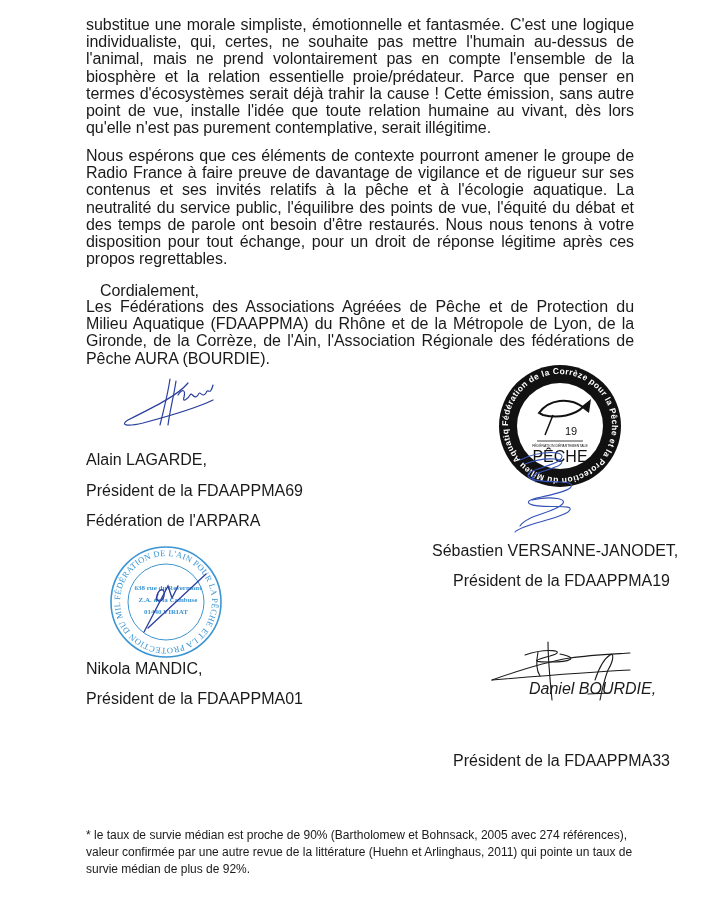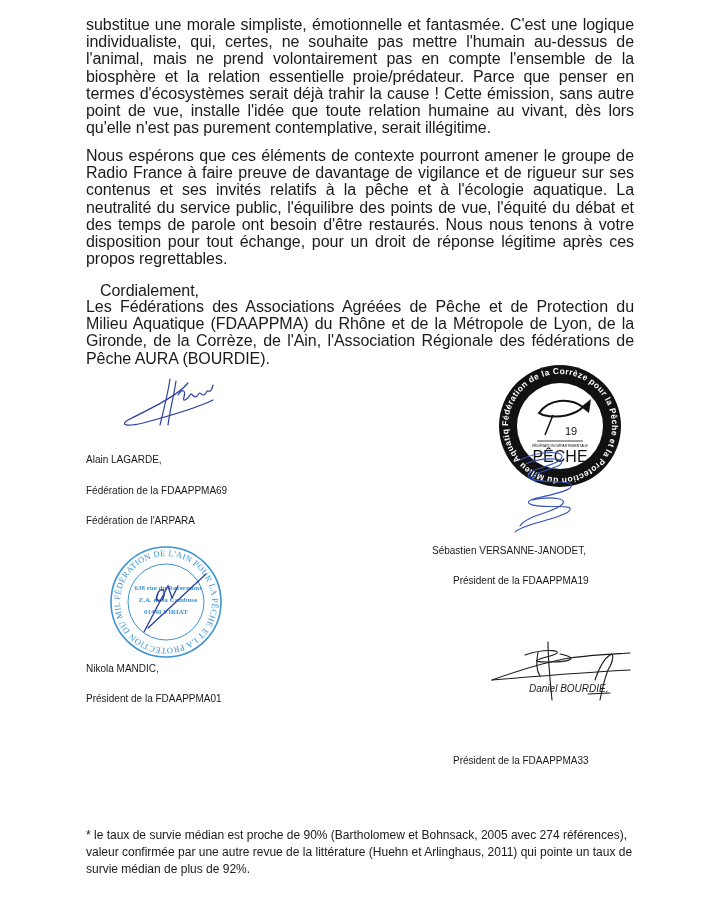--- a/index.html
+++ b/index.html
@@ -1,20 +1,20 @@
 <!DOCTYPE html>
 <html><head>
 <meta charset="utf-8">
 <style>
   html, body { margin: 0; padding: 0; background: #ffffff; }
   body { width: 720px; height: 900px; position: relative; overflow: hidden;
          font-family: "Liberation Sans", "DejaVu Sans", sans-serif; color: #1a1a1a; }
   .para { position: absolute; left: 86px; width: 548px; font-size: 16px; line-height: 17.2px;
           text-align: justify; letter-spacing: -0.05px; }
-  .sigtext { position: absolute; font-size: 10px; line-height: 15px; white-space: nowrap; }
+  .sigtext { position: absolute; font-size: 16px; line-height: 15px; white-space: nowrap; }
   .foot { position: absolute; left: 86px; width: 560px; font-size: 12px; line-height: 17px; }
   svg { position: absolute; overflow: visible; }
 </style>
 </head>
 <body>
 
 <p class="para" style="top:16px;margin:0;">substitue une morale simpliste, émotionnelle et fantasmée. C'est une logique individualiste, qui, certes, ne souhaite pas mettre l'humain au-dessus de l'animal, mais ne prend volontairement pas en compte l'ensemble de la biosphère et la relation essentielle proie/prédateur. Parce que penser en termes d'écosystèmes serait déjà trahir la cause ! Cette émission, sans autre point de vue, installe l'idée que toute relation humaine au vivant, dès lors qu'elle n'est pas purement contemplative, serait illégitime.</p>
 
 <p class="para" style="top:147px;margin:0;">Nous espérons que ces éléments de contexte pourront amener le groupe de Radio France à faire preuve de davantage de vigilance et de rigueur sur ses contenus et ses invités relatifs à la pêche et à l'écologie aquatique. La neutralité du service public, l'équilibre des points de vue, l'équité du débat et des temps de parole ont besoin d'être restaurés. Nous nous tenons à votre disposition pour tout échange, pour un droit de réponse légitime après ces propos regrettables.</p>
 
@@ -25,21 +25,21 @@
 <svg style="left:118px;top:375px;" width="120" height="60" viewBox="0 0 120 60">
   <g fill="none" stroke="#2b3f9e" stroke-width="1.2" stroke-linecap="round">
     <path d="M70 8 C60 20 40 30 10 45 C2 50 8 52 25 48 C55 40 85 30 95 25"></path>
     <path d="M52 4 C50 18 46 34 42 50"></path>
     <path d="M58 6 C56 20 52 35 50 50"></path>
     <path d="M60 20 C64 14 68 14 66 22 C64 28 70 24 72 20 C74 16 76 26 80 20 C82 14 84 24 88 18 C90 12 92 22 95 10"></path>
   </g>
 </svg>
 
 <div class="sigtext" style="left:86px;top:452px;">Alain LAGARDE,</div>
-<div class="sigtext" style="left:86px;top:483px;">Fédération de la FDAAPPMA69</div>
+<div class="sigtext" style="left:86px;top:483px;">Président de la FDAAPPMA69</div>
 <div class="sigtext" style="left:86px;top:513px;">Fédération de l'ARPARA</div>
 
 <svg style="left:497px;top:363px;" width="126" height="126" viewBox="0 0 126 126">
   <defs>
     <path id="ringPath" d="M63 63 m-52 0 a52 52 0 1 1 104 0 a52 52 0 1 1 -104 0"></path>
   </defs>
   <circle cx="63" cy="63" r="61" fill="#111"></circle>
   <circle cx="63" cy="63" r="43" fill="#fff"></circle>
   <text font-family="Liberation Sans, sans-serif" font-size="8.5" font-weight="bold" fill="#fff" letter-spacing="0.4">
     <textPath href="#ringPath" startOffset="0">Fédération de la Corrèze pour la Pêche et la Protection du Milieu Aquatique</textPath>

